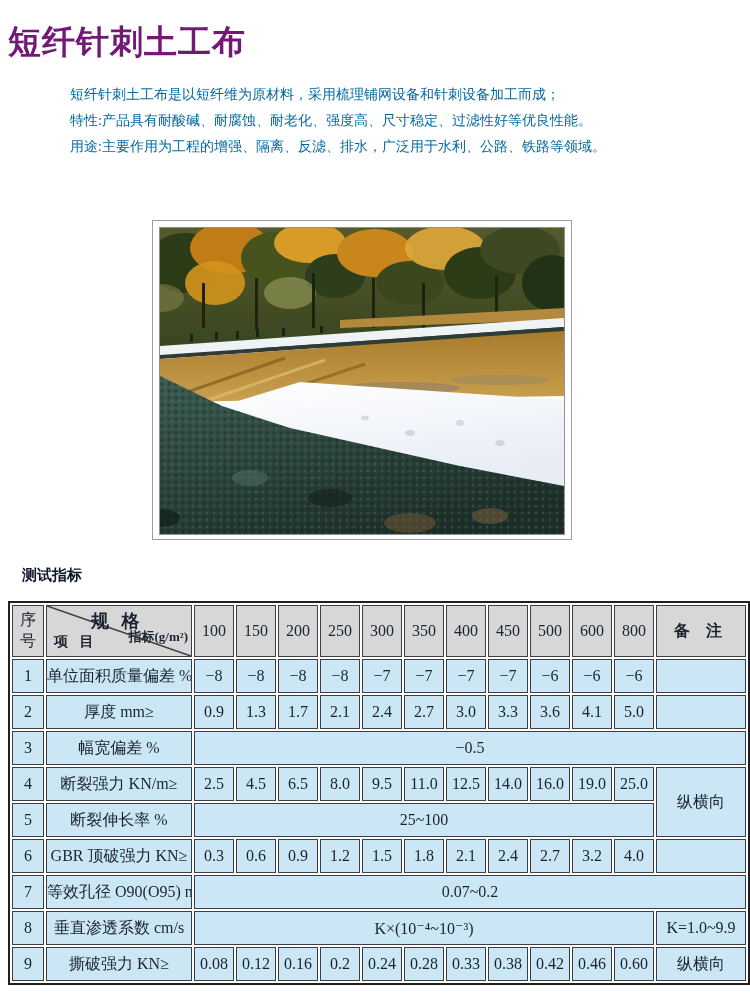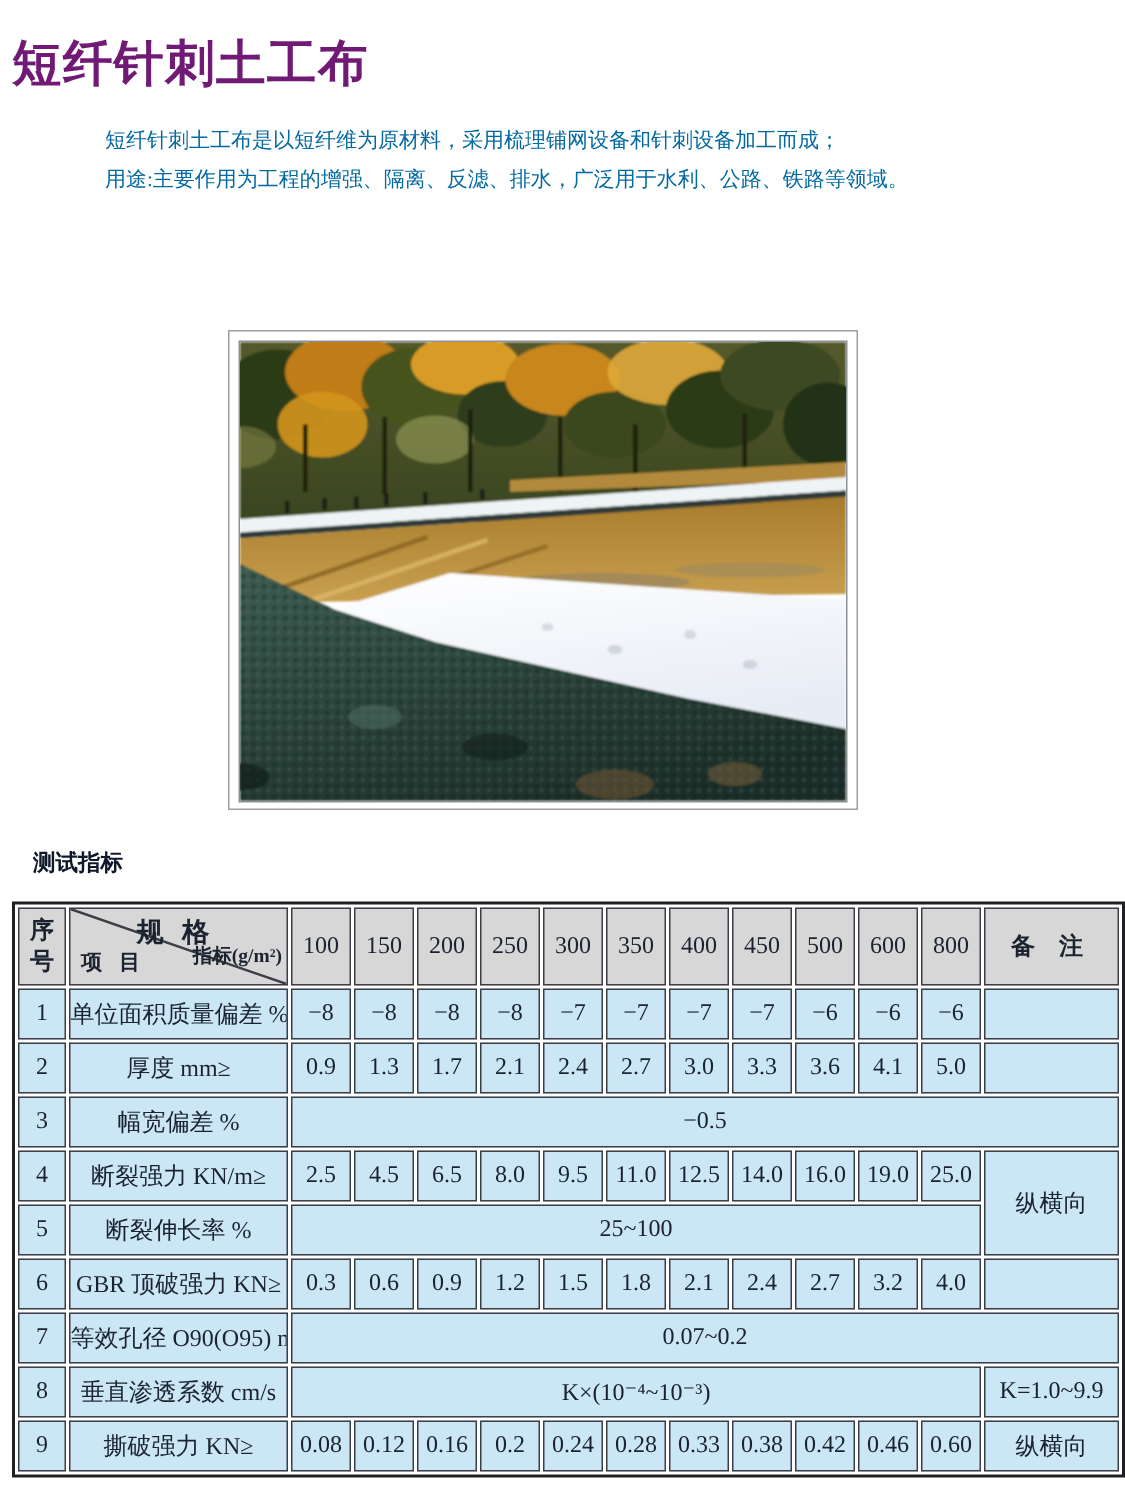--- a/index.html
+++ b/index.html
@@ -38,21 +38,21 @@
     padding:0;overflow:hidden;box-sizing:border-box;
     font-family:"Liberation Serif","DejaVu Serif",serif;font-size:16px;
   }
   table.spec thead th{background:#d7d7d7;}
   table.spec thead tr{height:52px;}
   table.spec tbody tr{height:34px;}
   th.colhead{
     font-family:"Liberation Sans","DejaVu Sans",sans-serif;
     font-size:20px;font-weight:normal;color:#1d2130;margin-top:48px;
   }
-  th.seq-h{font-size:15px;font-weight:bold;}
+  th.seq-h{font-size:15px;font-weight:normal;}
   th.remark-h{font-size:18px;font-weight:bold;letter-spacing:6px;}
   th.corner{position:relative;padding:0;}
   th.corner svg.diag{position:absolute;left:0;top:0;width:100%;height:100%;}
   th.corner .c-spec{
     position:absolute;top:3px;left:44px;font-size:18px;font-weight:bold;letter-spacing:4px;
   }
   th.corner .c-ind{position:absolute;top:22px;right:3px;font-size:13px;font-weight:bold;}
   th.corner .c-item{
     position:absolute;bottom:5px;left:7px;font-size:14px;font-weight:bold;letter-spacing:4px;
   }
@@ -61,20 +61,21 @@
   td.val{font-size:16px;}
   td.remark{font-size:16px;}
 </style>
 </head>
 <body>
 
 <div class="page-title">短纤针刺土工布</div>
 
 <div class="desc">
   <div>短纤针刺土工布是以短纤维为原材料，采用梳理铺网设备和针刺设备加工而成；</div>
+  <div>特性:产品具有耐酸碱、耐腐蚀、耐老化、强度高、尺寸稳定、过滤性好等优良性能。</div>
   <div>用途:主要作用为工程的增强、隔离、反滤、排水，广泛用于水利、公路、铁路等领域。</div>
 </div>
 
 <div class="photo-frame">
   <svg width="404" height="306" viewBox="0 0 404 306">
     <defs>
       <linearGradient id="treebg" x1="0" y1="0" x2="0" y2="1">
         <stop offset="0" stop-color="#565a2c"></stop>
           <stop offset="1" stop-color="#39451f"></stop>
       </linearGradient>

